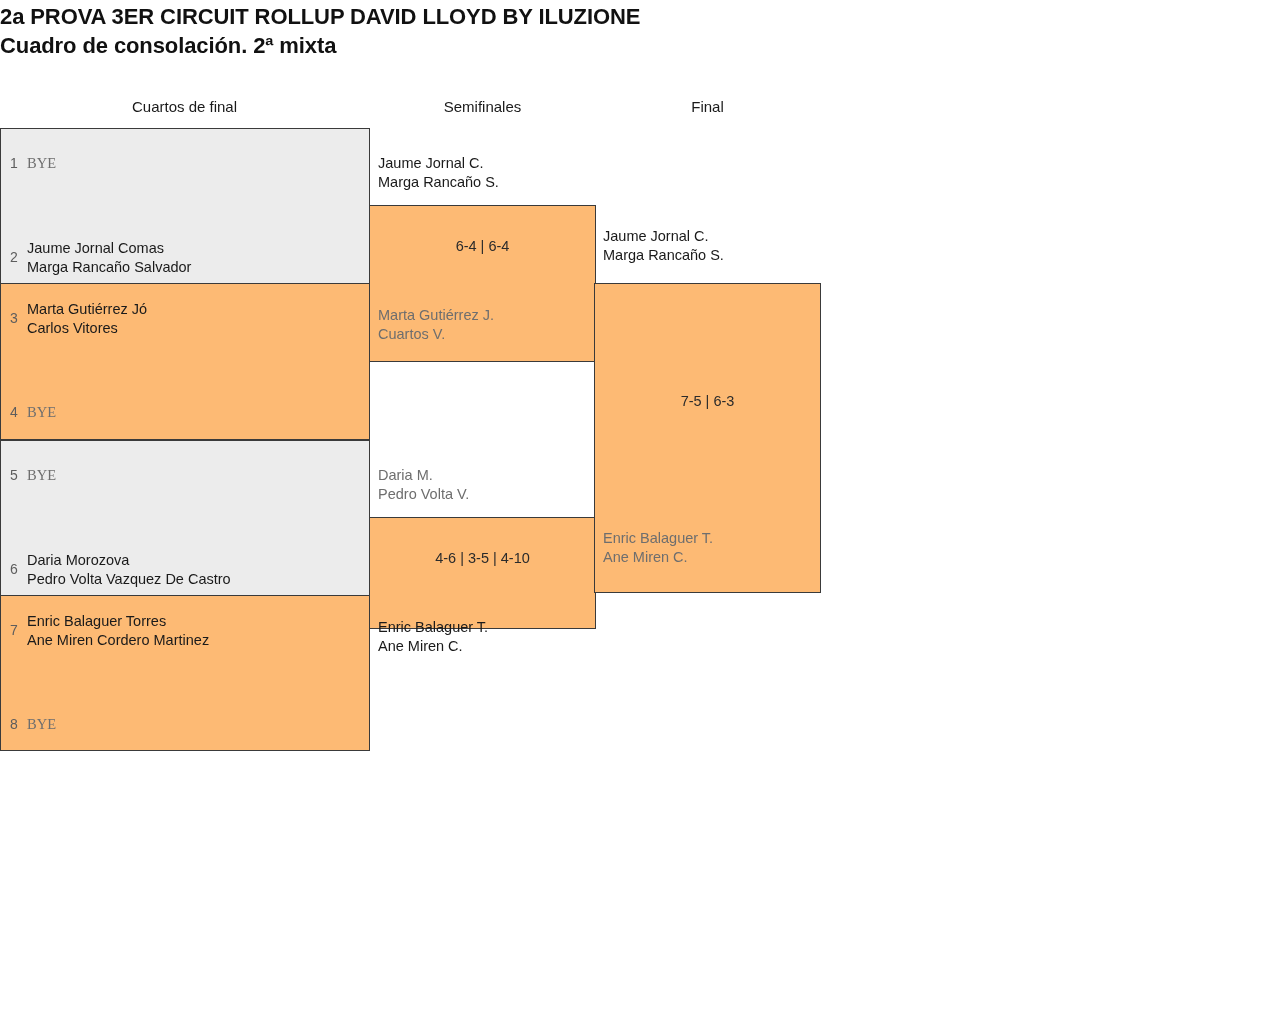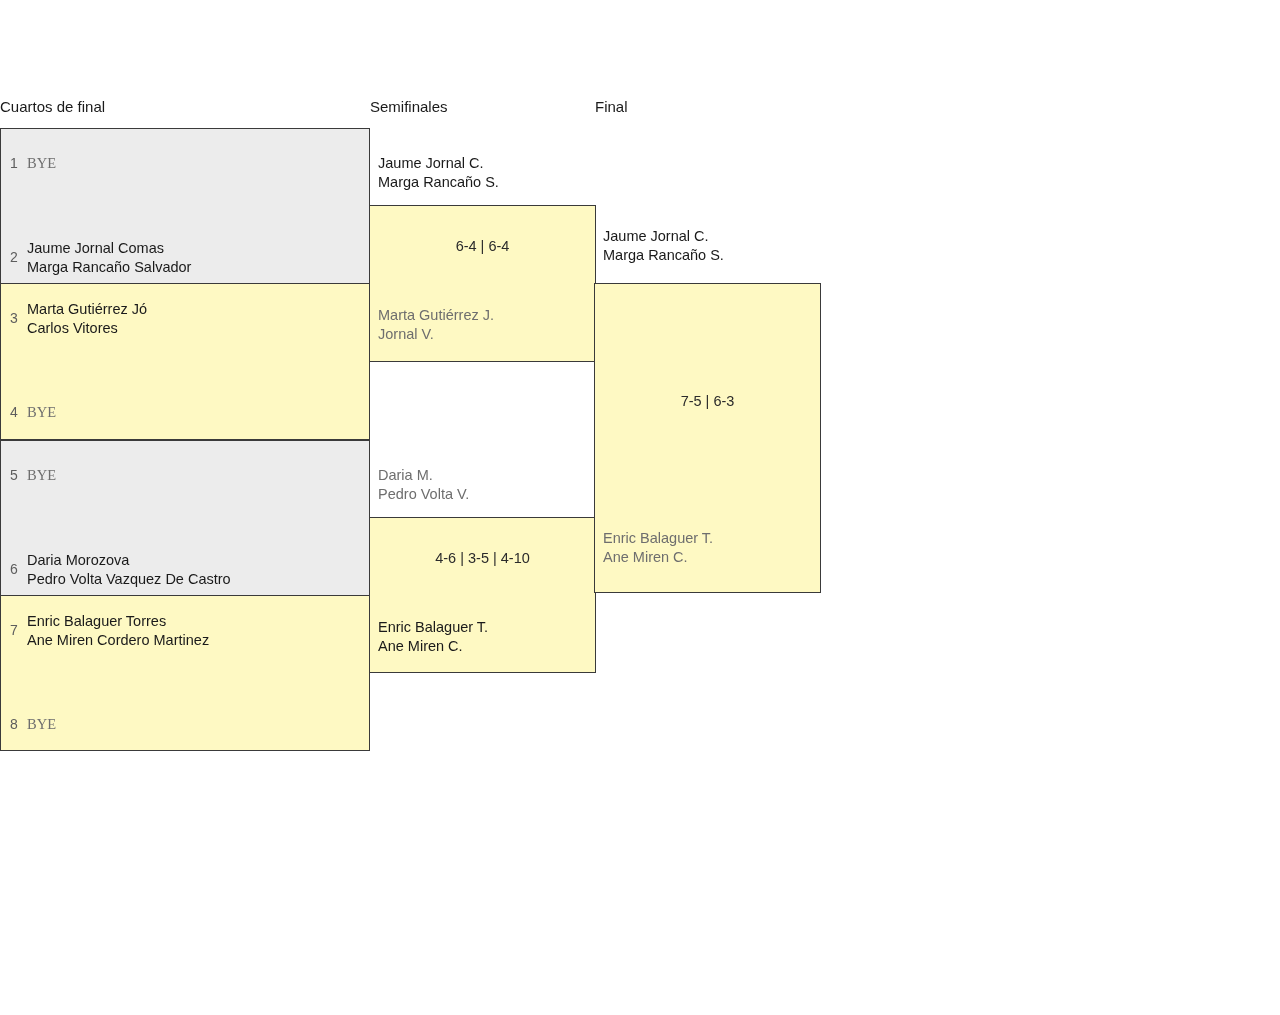--- a/index.html
+++ b/index.html
@@ -50,44 +50,44 @@
     color: #77bc28;
     letter-spacing: -1.5px;
     line-height: 62px;
   }
 
   
   .round-head {
     position: absolute;
     font-size: 15px;
     color: #1a1a1a;
-    text-align: left;
+    text-align: center;
     line-height: 20px;
   }
   .rh-qf { left: 0px;   top: 97px; width: 369px; }
   .rh-sf { left: 370px; top: 97px; width: 225px; }
   .rh-f  { left: 595px; top: 97px; width: 225px; }
 
   
   .box {
     position: absolute;
     border: 1px solid #3a3a3a;
-    background: #fef9c3;
+    background: #fdba74;
   }
   .box.shaded { background: #ececec; }
 
   
   .qf1 { left: 0px;   top: 128px; width: 370px; height: 156px; }
   .qf2 { left: 0px;   top: 283px; width: 370px; height: 157px; }
   .qf3 { left: 0px;   top: 440px; width: 370px; height: 156px; }
   .qf4 { left: 0px;   top: 595px; width: 370px; height: 156px; }
 
   
   .sf1 { left: 369px; top: 205px; width: 227px; height: 157px; }
-  .sf2 { left: 369px; top: 517px; width: 227px; height: 156px; }
+  .sf2 { left: 369px; top: 517px; width: 227px; height: 112px; }
 
   
   .fin { left: 594px; top: 283px; width: 227px; height: 310px; }
 
   
   .entry { position: absolute; left: 0px; width: 100%; }
   .entry-row { display: flex; align-items: flex-start; }
 
   .seed {
     width: 26px;
@@ -140,20 +140,24 @@
     line-height: 18px;
   }
   .sf-score  { top: 31px; }
   .fin-score { top: 108px; }
 </style>
 </head>
 <body>
 
 <div id="page">
 
+  <div class="title-block">
+    <div class="title-line">2a PROVA 3ER CIRCUIT ROLLUP DAVID LLOYD BY ILUZIONE</div>
+    <div class="title-line">Cuadro de consolación. 2ª mixta</div>
+  </div>
 
 
   <div class="round-head rh-qf">Cuartos de final</div>
   <div class="round-head rh-sf">Semifinales</div>
   <div class="round-head rh-f">Final</div>
 
   <div class="box qf1 shaded">
     <div class="entry qf-top">
       <div class="entry-row">
         <span class="seed">1</span>
@@ -234,21 +238,21 @@
   </div>
 
   <div class="box sf1">
     <div class="names-plain sf-top">
       <span class="nm">Jaume Jornal C.</span>
       <span class="nm">Marga Rancaño S.</span>
     </div>
     <div class="score sf-score">6-4 | 6-4</div>
     <div class="names-plain sf-bottom loser">
       <span class="nm">Marta Gutiérrez J.</span>
-      <span class="nm">Jornal V.</span>
+      <span class="nm">Cuartos V.</span>
     </div>
   </div>
 
   <div class="box sf2">
     <div class="names-plain sf-top loser">
       <span class="nm">Daria M.</span>
       <span class="nm">Pedro Volta V.</span>
     </div>
     <div class="score sf-score">4-6 | 3-5 | 4-10</div>
     <div class="names-plain sf-bottom">

